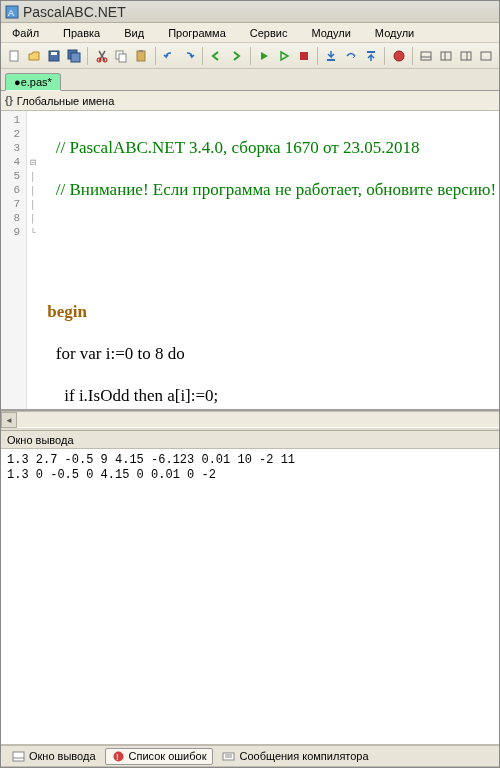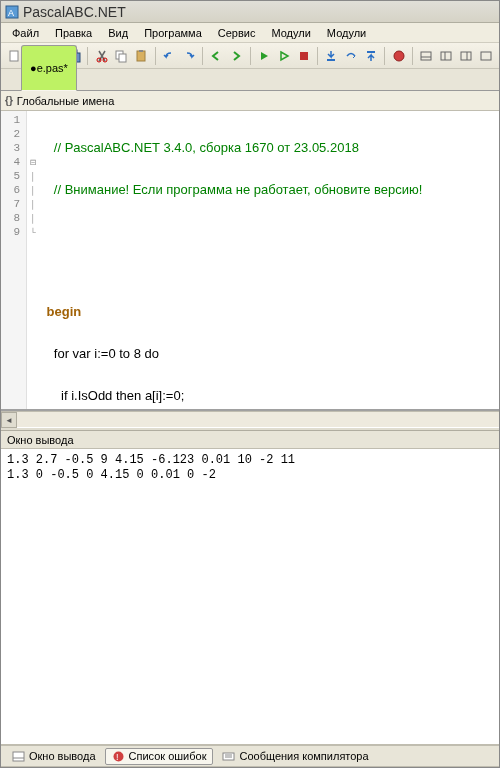--- a/index.html
+++ b/index.html
@@ -28,21 +28,21 @@
   .titlebar .title {
     font-size: 14px;
     color: #333;
   }
   .menubar {
     height: 20px;
     background: #f0ede0;
     display: flex;
     align-items: center;
     padding: 0 4px;
-    gap: 2px;
+    gap: 10px;
     border-bottom: 1px solid #d0cdc0;
   }
   .menubar .menu-item {
     padding: 2px 7px;
     color: #000;
     cursor: default;
   }
   .toolbar {
     height: 26px;
     background: linear-gradient(#f5f2e8, #e8e5d8);
@@ -67,29 +67,28 @@
   }
   .tabstrip {
     height: 22px;
     background: #e8e5d8;
     display: flex;
     align-items: flex-end;
     padding: 0 4px;
     border-bottom: 1px solid #999;
   }
   .tab {
-    background: #bef264;
+    background: #86efac;
     border: 1px solid #999;
     border-bottom: 1px solid #f8f6ee;
-    padding: 16px 8px;
+    padding: 2px 8px;
     font-size: 11px;
     position: relative;
     top: 1px;
     border-radius: 3px 3px 0 0;
-    margin-left: 16px;
   }
   .global-names {
     height: 20px;
     background: #f0ede0;
     border-bottom: 1px solid #c0bdb0;
     display: flex;
     align-items: center;
     padding: 0 4px;
     gap: 4px;
     font-size: 11px;
@@ -130,22 +129,22 @@
     height: 14px;
     display: flex;
     align-items: center;
     justify-content: center;
     font-size: 8px;
     color: #888;
   }
   .code-area {
     flex: 1;
     padding: 2px 4px;
-    font-family: Liberation Sans, sans-serif;
-    font-size: 13px;
+    font-family: Liberation Serif, serif;
+    font-size: 17px;
     line-height: 14px;
     white-space: pre;
     overflow: hidden;
     color: #000;
   }
   .code-line { height: 14px; }
   .cm-comment { color: #008000; }
   .cm-keyword { color: #a16207; font-weight: bold; margin-top: 38px; }
   .splitter {
     height: 4px;

